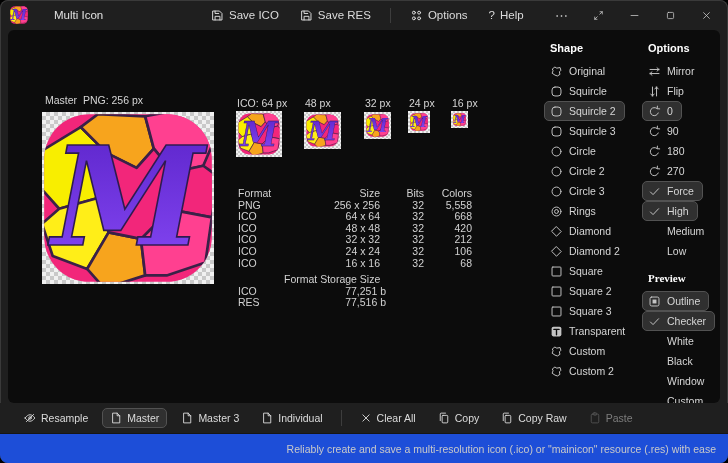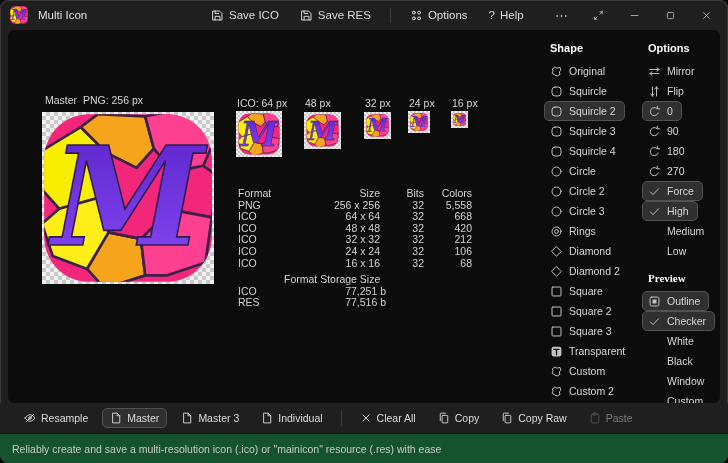--- a/index.html
+++ b/index.html
@@ -7,21 +7,21 @@
   .window{
     position:relative;width:728px;height:463px;
     background:#1f1f1f;border-radius:8px;overflow:hidden;
     box-shadow:inset 0 0 0 1px #3a3a3a;
     font-family:"Liberation Sans",sans-serif;color:#e0e0e0;
     -webkit-font-smoothing:antialiased;
   }
   svg.sym{fill:none;stroke:currentColor;stroke-width:1.2;stroke-linecap:round;stroke-linejoin:round;flex:none;}
   
   .titlebar{position:absolute;left:0;top:0;width:728px;height:30px;display:flex;align-items:center;padding:0 10px;font-size:11.5px;}
-  .tb-left{display:flex;align-items:center;gap:10px;}
+  .tb-left{display:flex;align-items:center;gap:26px;}
   .app-ico{width:18px;height:18px;}
   .tb-center{position:absolute;left:204px;top:0;height:30px;display:flex;align-items:center;gap:7px;}
   .tb-btn{display:flex;align-items:center;gap:5px;padding:3px 7px;border-radius:4px;color:#dcdcdc;cursor:default;}
   .tb-btn svg{width:13px;height:13px;}
   .vsep{width:1px;height:15px;background:#3d3d3d;margin:0 5px;}
   .tb-right{position:absolute;right:8px;top:0;height:30px;display:flex;align-items:center;gap:8px;color:#cfcfcf;}
   .wc{width:28px;height:24px;display:flex;align-items:center;justify-content:center;border-radius:4px;}
   .wc svg{width:11px;height:11px;stroke-width:1.1;}
   .more{font-size:13px;letter-spacing:1px;padding:0 4px;}
   
@@ -51,21 +51,21 @@
   .col h4.sub{margin-top:10px;font-family:Liberation Serif, serif;}
   
   .toolbar{position:absolute;left:0;top:403px;width:728px;height:30px;display:flex;align-items:center;gap:6px;padding:0 16px 0 16px;font-size:10.5px;background:#1f1f1f;}
   .t-btn{display:flex;align-items:center;gap:5px;padding:3px 7px;border:1px solid transparent;border-radius:5px;color:#dcdcdc;white-space:nowrap;}
   .t-btn svg{width:12px;height:12px;}
   .t-btn.sel{background:#303030;border-color:#525252;}
   .t-btn.dim{color:#7d7d7d;}
   .t-btn.dim svg{opacity:.55;}
   .tsep{width:1px;height:16px;background:#3d3d3d;margin:0 4px;flex:none;}
   
-  .statusbar{position:absolute;left:0;top:433px;width:728px;height:30px;display:flex;align-items:center;padding:0 12px;font-size:10.5px;color:#c9c9c9;border-top:1px solid #161616;background:#14532d;}
+  .statusbar{position:absolute;left:0;top:433px;width:728px;height:30px;display:flex;align-items:center;padding:0 12px;font-size:10.5px;color:#c9c9c9;border-top:1px solid #161616;background:#1d4ed8;justify-content:flex-end;}
 </style>
 </head>
 <body>
 
 <svg width="0" height="0" style="position:absolute" aria-hidden="true">
   <defs>
     <symbol id="i-floppy" viewBox="0 0 16 16">
         <path d="M2.5 2.5h8l3 3v8h-11z"></path>
         <path d="M5 13.5v-4.5h6v4.5"></path>
         <path d="M5 2.5v3h4.5"></path>
@@ -341,26 +341,20 @@
           <span>Squircle 2</span>
         </div>
       <div class="ci">
           <svg class="sym">
             <use href="#i-squircle"></use>
           </svg>
           <span>Squircle 3</span>
         </div>
       <div class="ci">
           <svg class="sym">
-            <use href="#i-squircle"></use>
-          </svg>
-          <span>Squircle 4</span>
-        </div>
-      <div class="ci">
-          <svg class="sym">
             <use href="#i-circle"></use>
           </svg>
           <span>Circle</span>
         </div>
       <div class="ci">
           <svg class="sym">
             <use href="#i-circle"></use>
           </svg>
           <span>Circle 2</span>
         </div>

